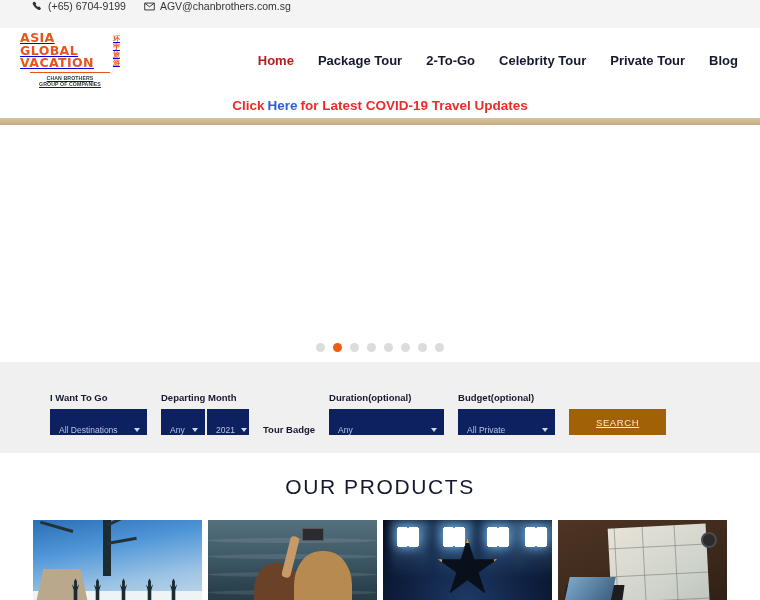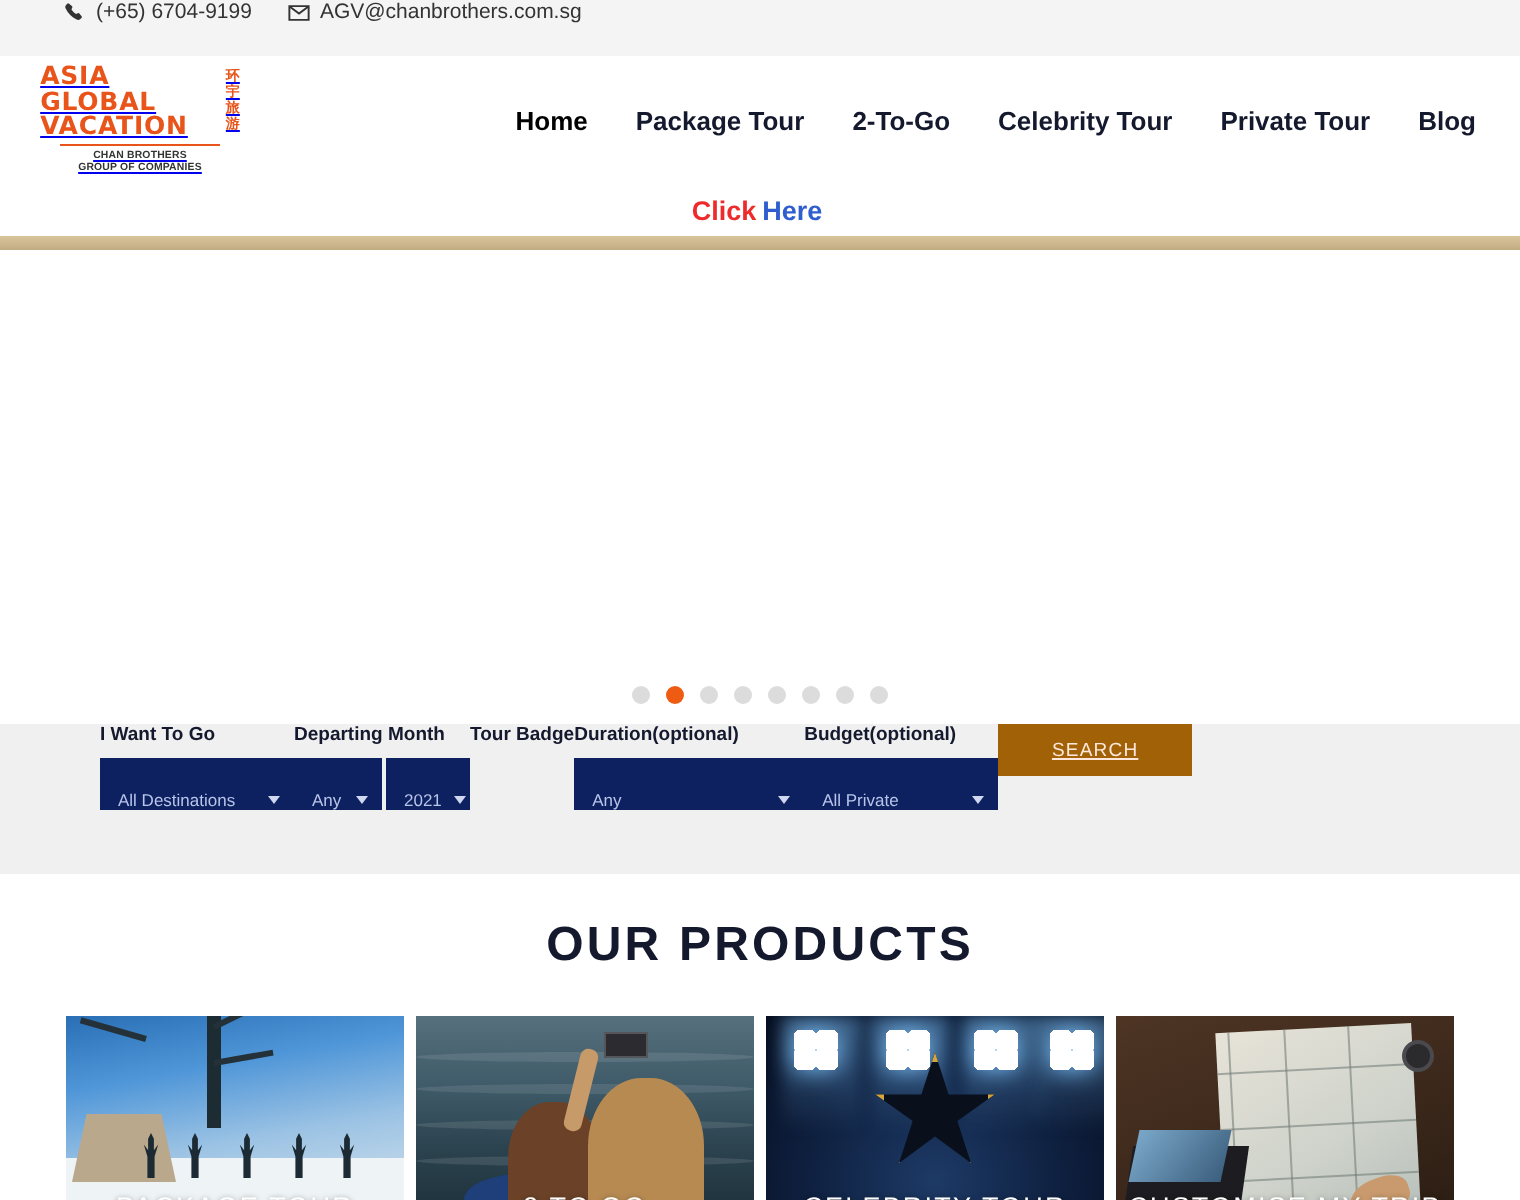--- a/index.html
+++ b/index.html
@@ -42,21 +42,21 @@
   }
   .logo-cn { display: flex; flex-direction: column; font-size: 7px; color: #e8541a; font-weight: bold; line-height: 1.12; }
   .logo-rule { width: 80px; height: 1px; background: #e8541a; margin: 2px 0 2px; }
   .logo-sub { font-size: 5.2px; font-weight: bold; color: #333; text-align: center; line-height: 1.25; letter-spacing: 0.1px; }
 
   .nav { margin-left: auto; display: flex; align-items: center; gap: 24px; }
   .nav a {
     font-size: 13px; font-weight: bold; color: #14192e;
     text-decoration: none; white-space: nowrap;
   }
-  .nav a.active { color: #000000; }
+  .nav a.active { color: #b91c1c; }
 
   
   .covid {
     height: 26px; background: #fff;
     display: flex; align-items: center; justify-content: center;
     font-size: 13.5px; font-weight: bold; color: #ee2b2b;
   }
   .covid a { color: #2f5fcf; text-decoration: none; padding: 0 3px; }
 
   
@@ -64,22 +64,22 @@
   .hero { height: 237px; background: #ffffff; position: relative; }
   .dots {
     position: absolute; left: 0; right: 0; bottom: 10px;
     display: flex; align-items: center; justify-content: center; gap: 8px;
   }
   .dot { width: 9px; height: 9px; border-radius: 50%; background: #dcdcdc; }
   .dot.active { background: #ee5b12; }
 
   
   .searchbar {
-    height: 75px; background: #f0f0f0;
-    display: flex; align-items: flex-start; 
+    height: 91px; background: #f0f0f0;
+    display: flex; align-items: flex-end; gap: 14px;
     padding: 0 26px 18px 50px;
   }
   .field { display: flex; flex-direction: column; gap: 6px; }
   .field-label { font-size: 9.5px; font-weight: bold; color: #14192e; white-space: nowrap; }
   .select {
     height: 26px; background: #0d2060;
     display: flex; align-items: center; justify-content: space-between;
     padding: 16px 7px 0 9px; gap: 6px;
     font-size: 8.5px; color: #b8c4e8; white-space: nowrap;
   }
@@ -100,21 +100,21 @@
     background: #a16207; color: #ffe8db;
     border: none; cursor: pointer;
     font-size: 9.5px; letter-spacing: 0.6px;
     font-family: "Liberation Sans", sans-serif;
     text-decoration: underline;
   }
 
   
   .products { background: #fff; padding-top: 22px; }
   .products h2 {
-    text-align: center; font-size: 24px; font-weight: bold;
+    text-align: center; font-size: 21px; font-weight: normal;
     color: #14192e; letter-spacing: 1.6px;
   }
   .cards { display: flex; gap: 6px; padding: 21px 33px 0; }
   .card {
     position: relative; width: 181px; height: 105px;
     overflow: hidden; display: block; cursor: pointer;
   }
   .card-art { position: absolute; inset: 0; }
   .card-title {
     position: absolute; left: 0; right: 0; bottom: 2px;
@@ -224,20 +224,21 @@
     <a href="#">2-To-Go</a>
     <a href="#">Celebrity Tour</a>
     <a href="#">Private Tour</a>
     <a href="#">Blog</a>
   </nav>
 </div>
 
 <div class="covid">
   <span>Click</span>
   <a href="#">Here</a>
+  <span>for Latest COVID-19 Travel Updates</span>
 </div>
 
 <div class="band"></div>
 <div class="hero">
   <div class="dots">
     <span class="dot"></span>
     <span class="dot active"></span>
     <span class="dot"></span>
     <span class="dot"></span>
     <span class="dot"></span>

